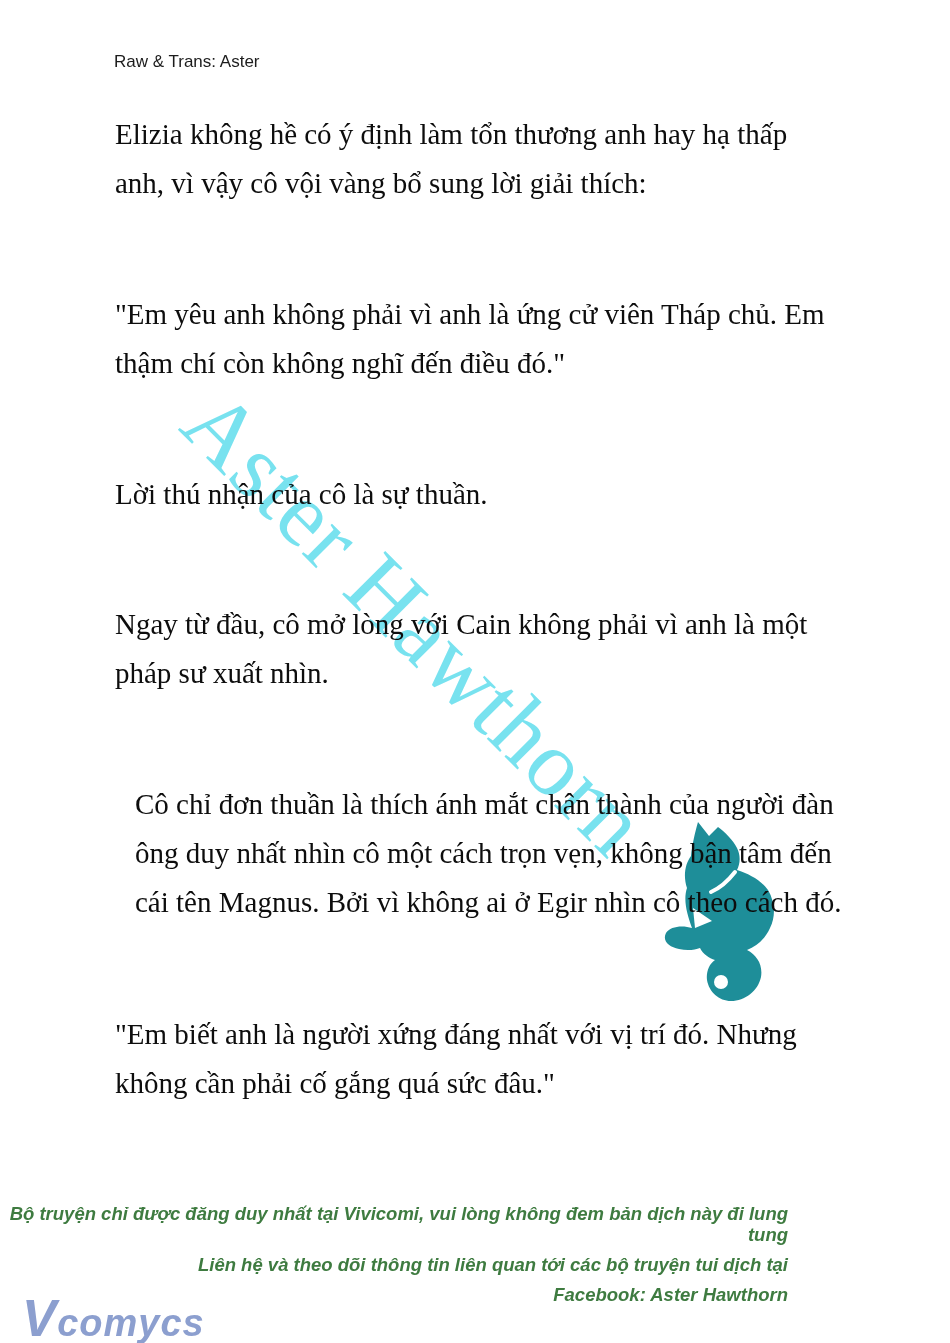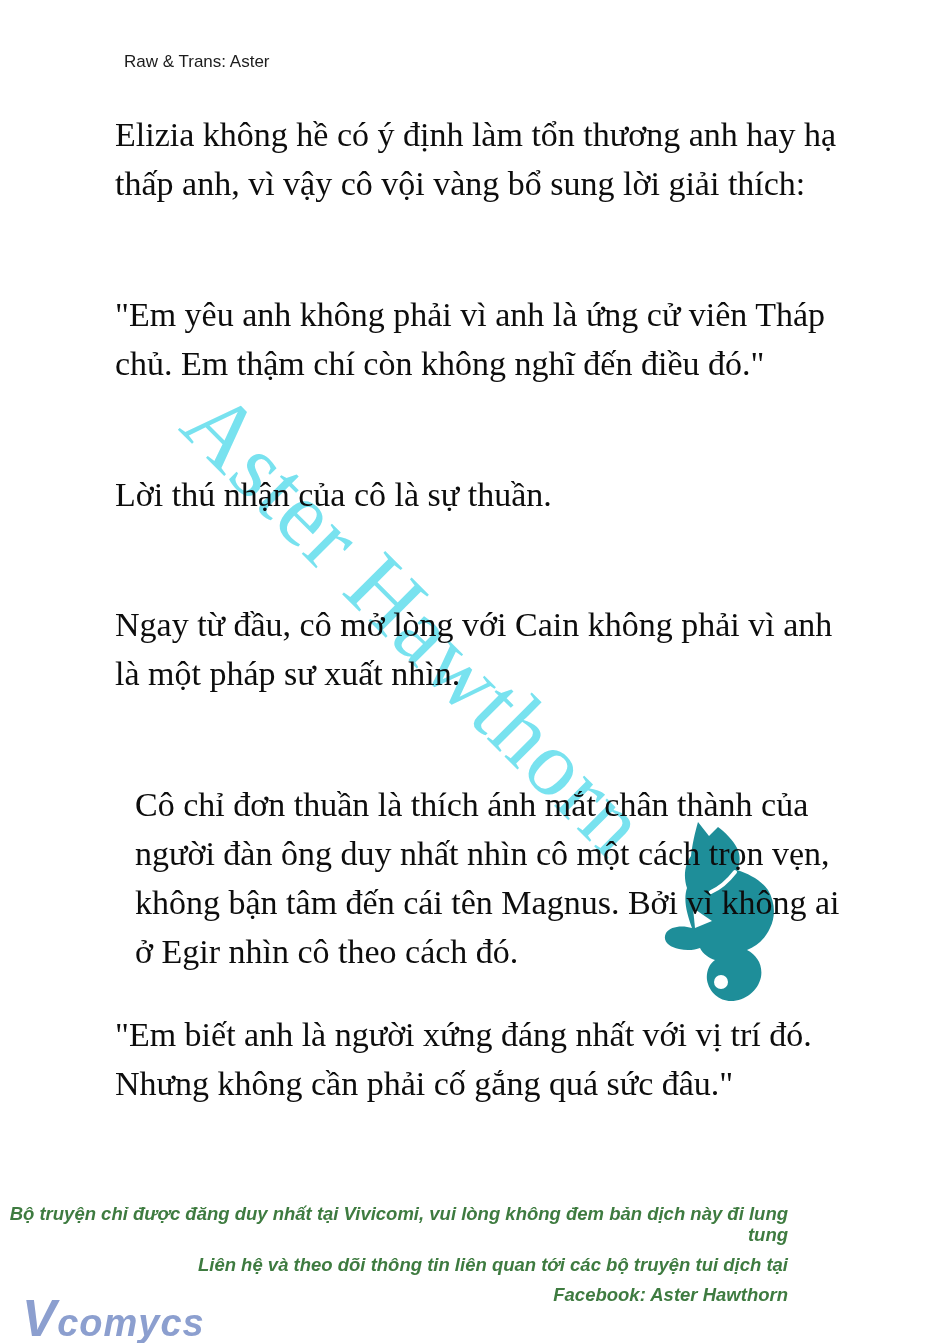--- a/index.html
+++ b/index.html
@@ -28,29 +28,29 @@
   }
   #cat{
     position:absolute;
     left:645px;top:818px;
     width:135px;height:187px;
     z-index:0;
   }
   
   .txt{position:relative;z-index:1;}
   #credit{
-    position:absolute;left:124px;top:52px;
+    position:absolute;left:114px;top:52px;
     font-family:"Liberation Sans", sans-serif;
     font-size:17px;color:#1c1c1c;
   }
   .para{
     position:absolute;
     left:115px;width:722px;
     margin:0;
-    font-size:34px;
+    font-size:29px;
     line-height:49px;
     color:#0d0d0d;
     text-align:left;
   }
   .p1{top:110px;}
   .p2{top:290px;}
   .p3{top:470px;}
   .p4{top:600px;}
   .p5{top:780px;margin-left:20px;}
   .p6{top:1010px;}

